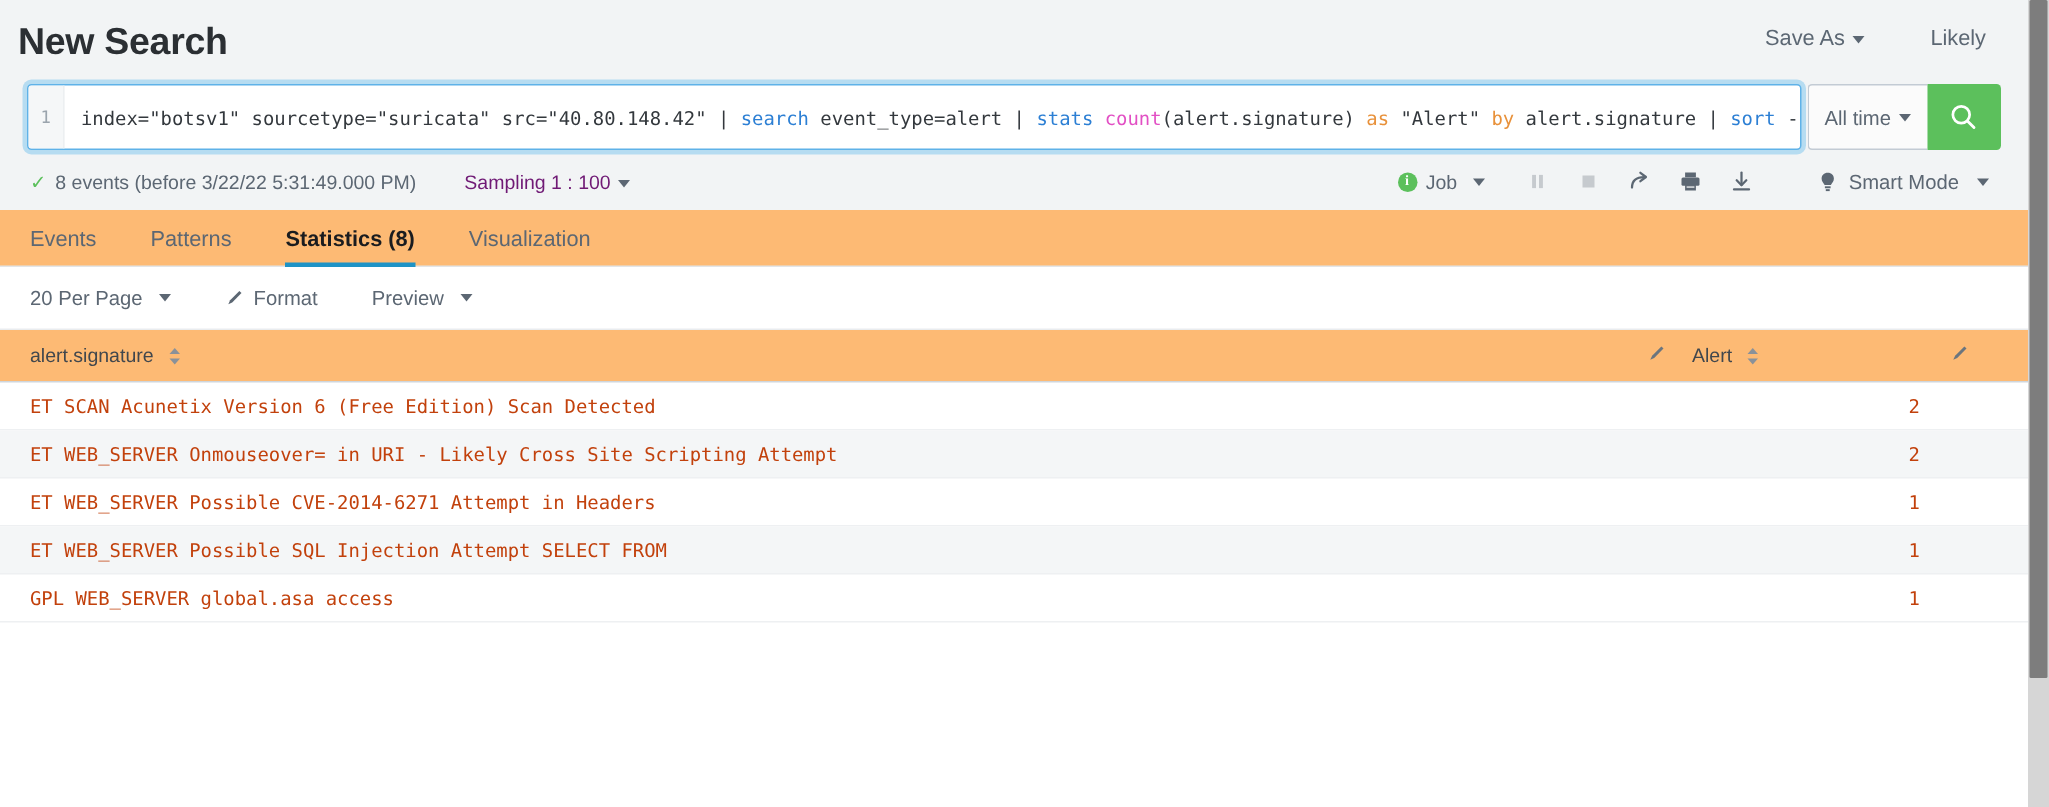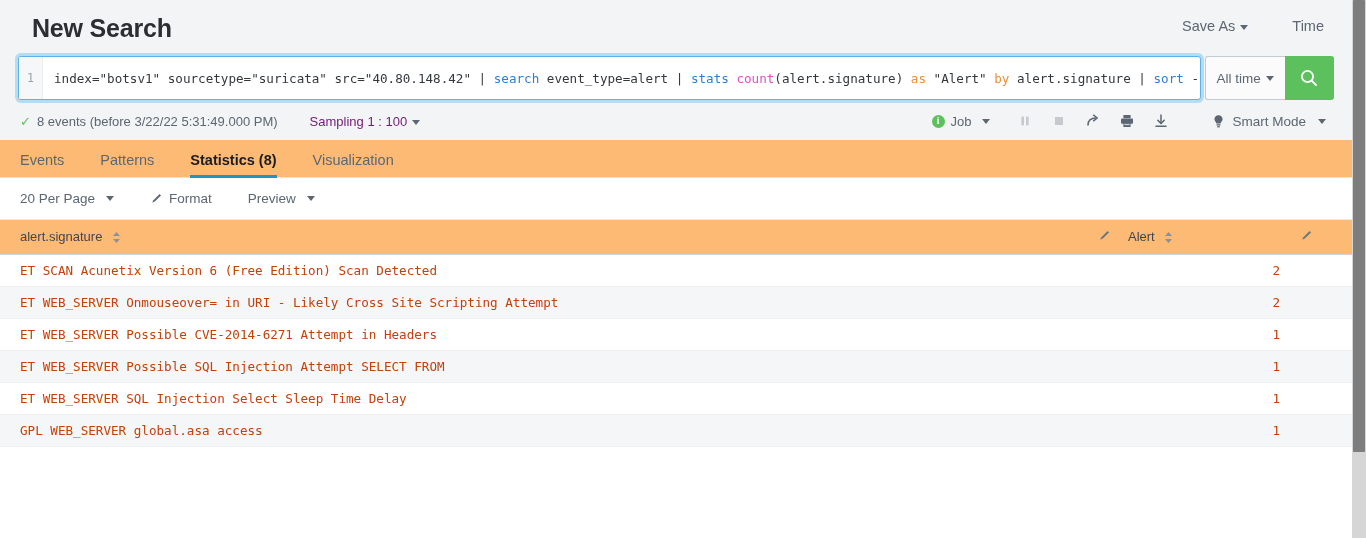--- a/index.html
+++ b/index.html
@@ -17,21 +17,21 @@
     overflow: hidden;
   }
 
   
   .header {
     position: absolute; left: 0; top: 0;
     width: 1352px; height: 104px;
     background: #f2f4f5;
   }
   .page-title {
-    position: absolute; left: 32px; top: 14px;
+    position: absolute; left: 12px; top: 14px;
     font-size: 25px; font-weight: bold;
     color: #2b2f33; letter-spacing: -0.2px;
   }
   .header-actions {
     position: absolute; right: 28px; top: 18px;
     display: flex; align-items: center; gap: 44px;
   }
   .hdr-link {
     font-size: 14.5px; color: #5c6773;
     cursor: pointer; white-space: nowrap;
@@ -255,21 +255,21 @@
 
 <div class="page">
 
   <div class="header">
     <div class="page-title">New Search</div>
 
     <div class="header-actions">
       <div class="hdr-link">
         <span>Save As</span><span class="caret"></span>
       </div>
-      <div class="hdr-link">Time</div>
+      <div class="hdr-link">Likely</div>
     </div>
   </div>
 
   <div class="searchbar-wrap">
     <div class="search-input-box">
       <div class="line-gutter">1</div>
       <div class="spl"><span>index="botsv1" sourcetype="suricata" src="40.80.148.42" | </span><span class="cmd">search</span><span> event_type=alert | </span><span class="cmd">stats</span><span> </span><span class="fn">count</span><span>(alert.signature) </span><span class="kw">as</span><span> "Alert" </span><span class="kw">by</span><span> alert.signature | </span><span class="cmd">sort</span><span> - "Alert"</span></div>
     </div>
 
     <div class="timepicker">
@@ -431,26 +431,20 @@
           <td class="val"><span class="cellval">1</span></td>
           <td class="pad"></td>
         </tr>
         <tr>
           <td><span class="cellval">ET WEB_SERVER Possible SQL Injection Attempt SELECT FROM</span></td>
           <td class="pad"></td>
           <td class="val"><span class="cellval">1</span></td>
           <td class="pad"></td>
         </tr>
         <tr>
-          <td><span class="cellval">ET WEB_SERVER SQL Injection Select Sleep Time Delay</span></td>
-          <td class="pad"></td>
-          <td class="val"><span class="cellval">1</span></td>
-          <td class="pad"></td>
-        </tr>
-        <tr>
           <td><span class="cellval">GPL WEB_SERVER global.asa access</span></td>
           <td class="pad"></td>
           <td class="val"><span class="cellval">1</span></td>
           <td class="pad"></td>
         </tr>
       </tbody>
     </table>
   </div>
 
   <div class="vscroll">

